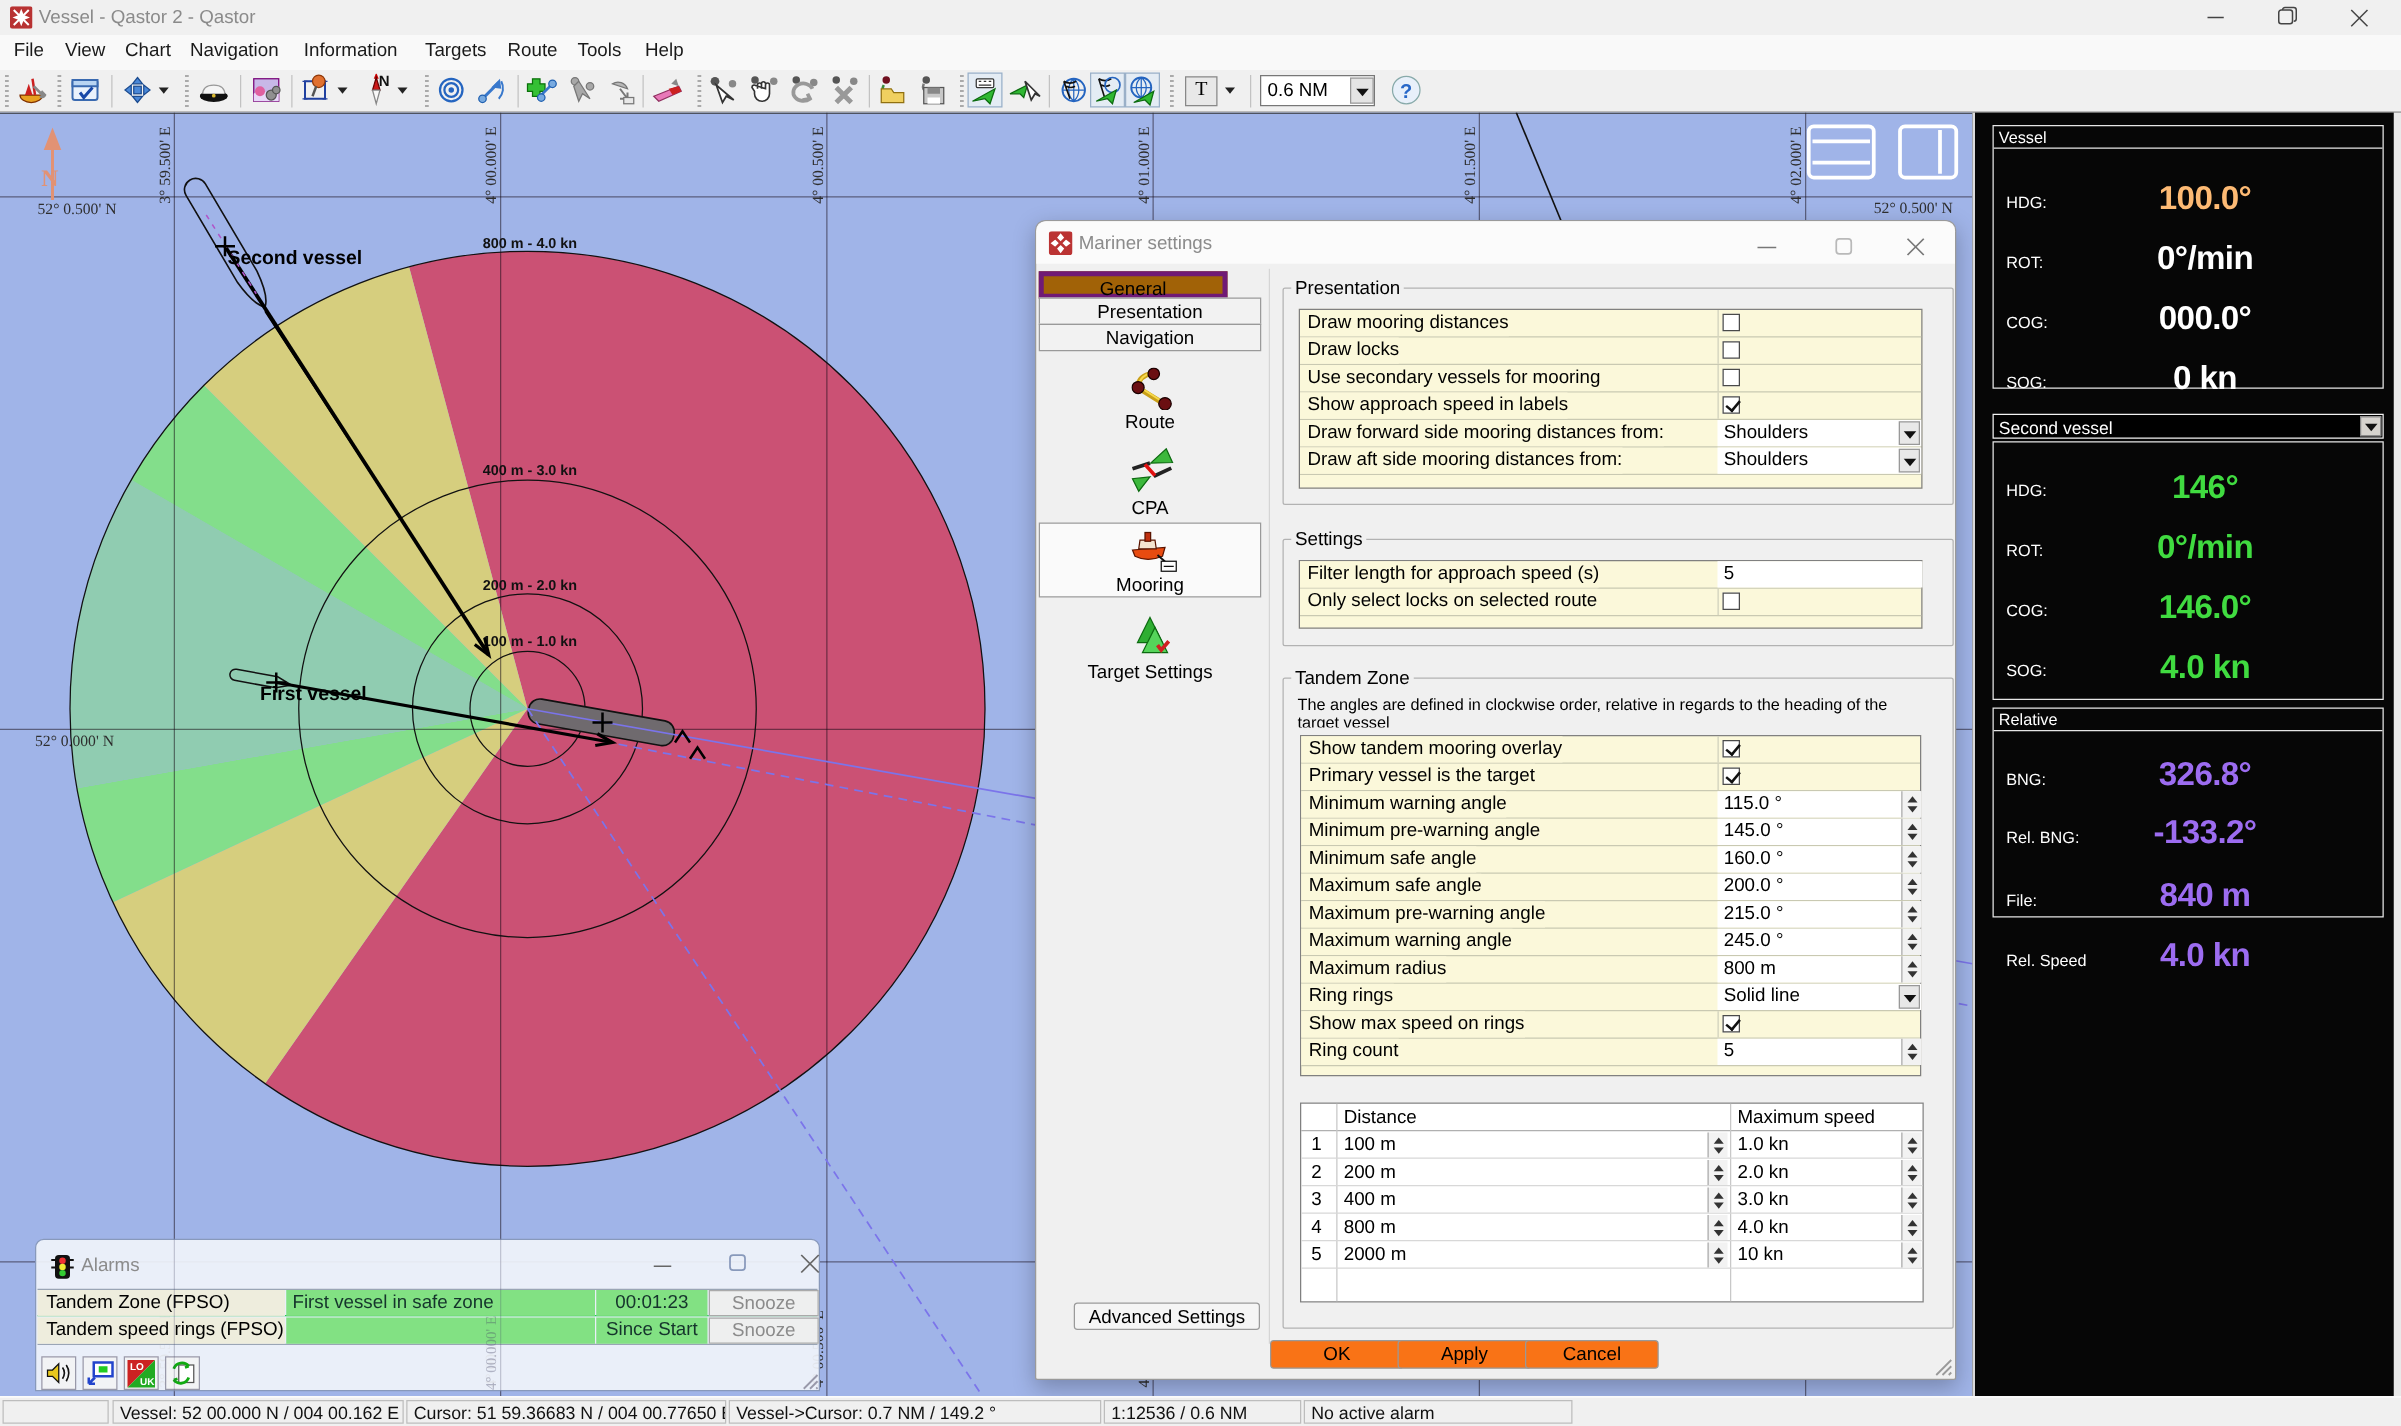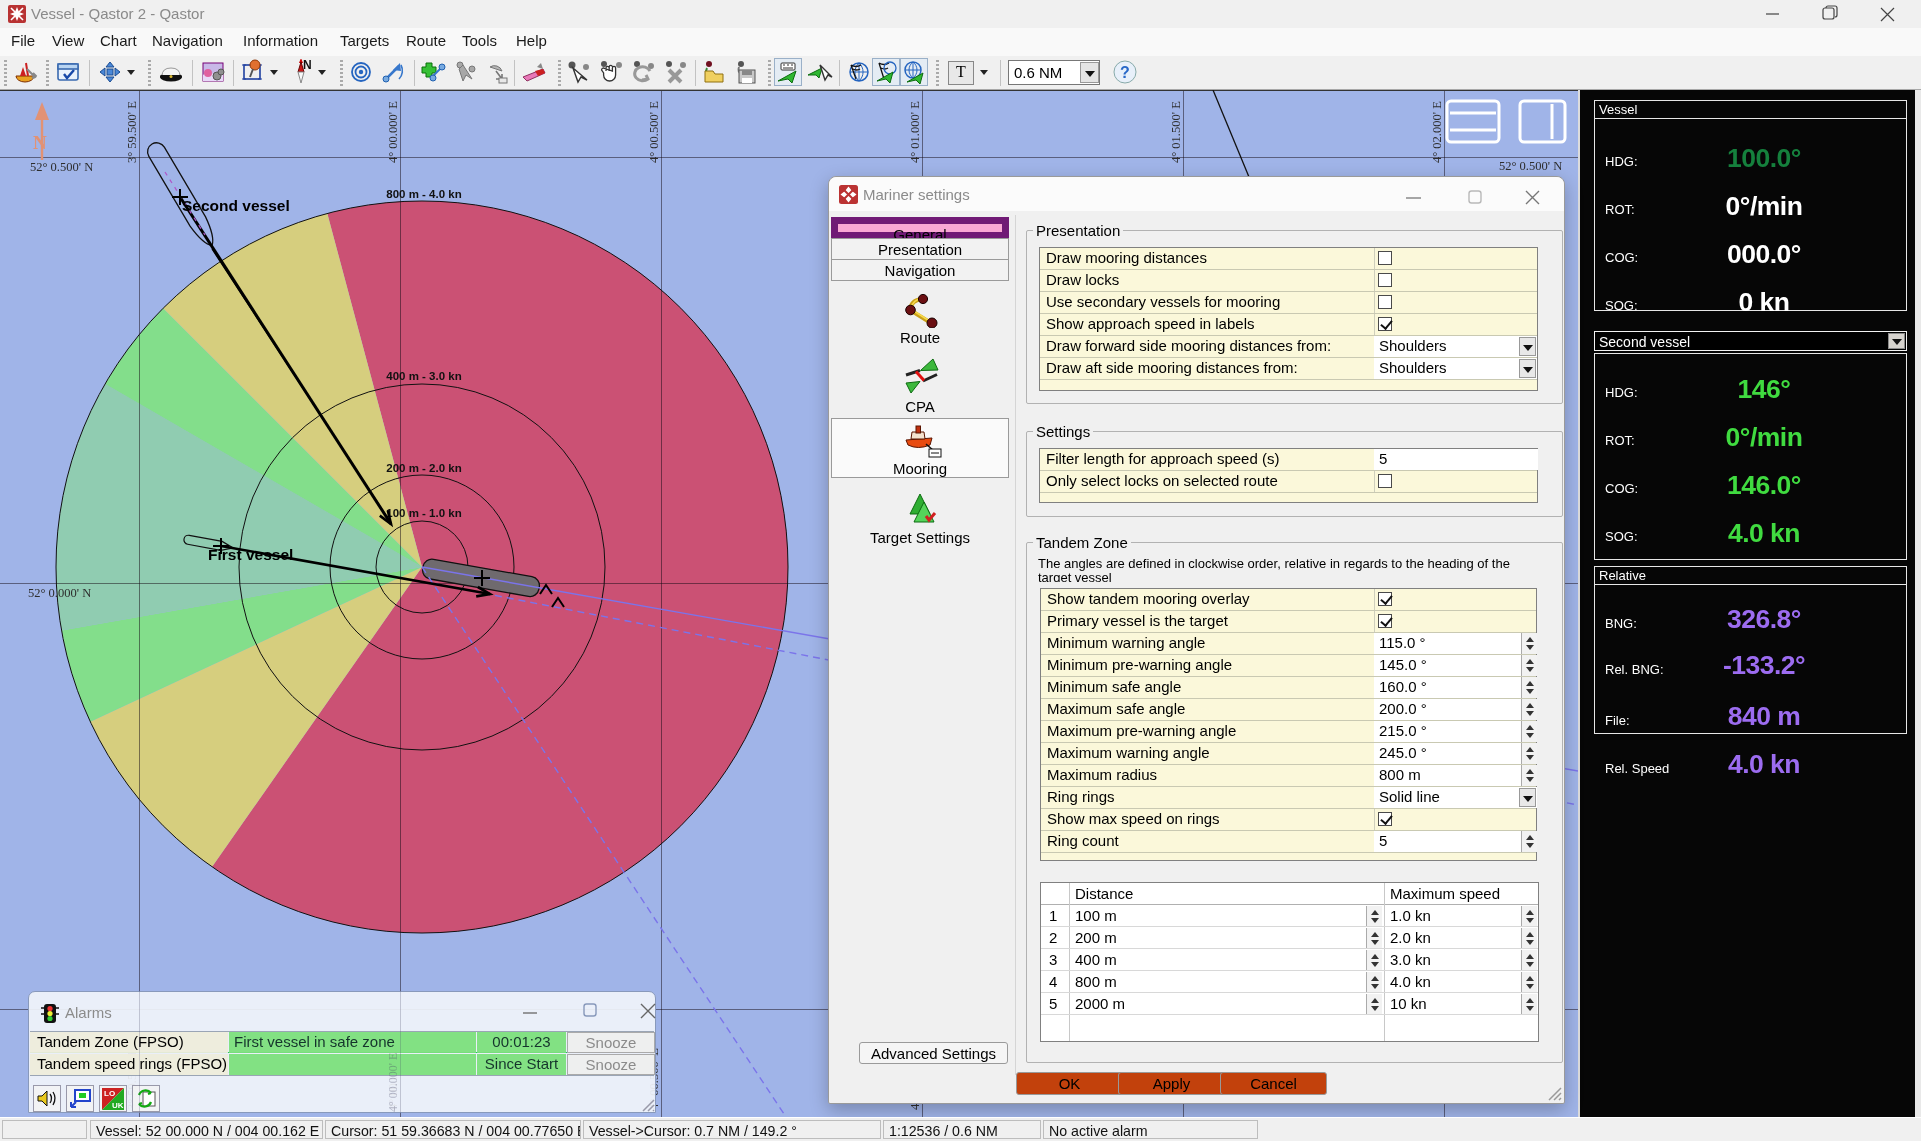--- a/index.html
+++ b/index.html
@@ -23,21 +23,21 @@
   #rpanel { left:1578px; top:90px; width:343px; height:1027px; background:#060606; border-left:2px solid #dcdcdc; }
   #rpanel .grp { position:absolute; border:1px solid #e6e6e6; }
   #rpanel .gtitle { position:absolute; left:4px; top:1px; font-size:13px; color:#fff; }
   #rpanel .gline { position:absolute; left:0; top:17px; width:100%; height:1px; background:#e6e6e6; }
   #rpanel .lbl { position:absolute; left:25px; font-size:13px; color:#fff; }
   #rpanel .val { position:absolute; left:45px; width:278px; text-align:center; font-size:26.5px; font-weight:bold; letter-spacing:-0.5px; }
   
   #statusbar { left:0; top:1117px; width:1921px; height:24px; background:#f0f0f0; border-top:1px solid #ffffff; }
   .sfield { position:absolute; top:2px; height:19px; border:1px solid #bdbdbd; font-size:14.2px; color:#111; padding:2px 5px 0 5px; white-space:nowrap; overflow:hidden; }
   
-  .dbtn { position:absolute; width:107px; height:23px; background:#c2410c; border:1px solid #999; border-radius:3px; text-align:center; font-size:15px; padding-top:2px; }
+  .dbtn { position:absolute; width:107px; height:23px; background:#f97316; border:1px solid #999; border-radius:3px; text-align:center; font-size:15px; padding-top:2px; }
   .grpbox { position:absolute; border:1px solid #b2b2b2; border-radius:2px; }
   .grplab { position:absolute; background:#f0f0f0; font-size:15px; padding:0 3px; }
   .ytbl { position:absolute; border:1px solid #808080; background:#fbf8da; }
   .yrow { position:absolute; left:0; width:100%; height:22px; border-bottom:1px solid #c9c9b2; }
   .ylab { position:absolute; left:0; top:0; height:21px; font-size:15px; padding:1px 0 0 6px; color:#000; white-space:nowrap; background:#fbf8da; }
   .vdiv { position:absolute; top:0; width:1px; height:100%; background:#cfcfbc; }
   .wcell { position:absolute; top:0; height:21px; background:#fff; font-size:15px; padding:1px 0 0 5px; }
   .cbx { position:absolute; top:3px; width:14px; height:14px; background:#fff; border:1px solid #4a4a4a; }
   .spinb { position:absolute; top:0; height:21px; width:16px; background:#f2f2f2; border-left:1px solid #aaa; }
   .ddb { position:absolute; top:1px; height:19px; width:17px; background:#e8e8e8; border:1px solid #999; }
@@ -367,21 +367,21 @@
 </div>
 
 <div class="abs" id="rpanel">
   <div class="abs" style="left:335px;top:0;width:8px;height:1027px;background:#e9e9e9"></div>
 
   <div class="grp" style="left:14px;top:10px;width:313px;height:211px">
     <div class="gtitle">Vessel</div>
       <div class="gline"></div>
   </div>
   <div class="lbl" style="top:64px">HDG:</div>
-    <div class="val" style="top:53px;color:#15803d">100.0°</div>
+    <div class="val" style="top:53px;color:#fdba74">100.0°</div>
   <div class="lbl" style="top:112px">ROT:</div>
     <div class="val" style="top:101px;color:#fff">0°/min</div>
   <div class="lbl" style="top:160px">COG:</div>
     <div class="val" style="top:149px;color:#fff">000.0°</div>
   <div class="lbl" style="top:208px">SOG:</div>
     <div class="val" style="top:197px;color:#fff">0 kn</div>
 
   <div class="abs" style="left:14px;top:241px;width:313px;height:20px;background:#000;border:1px solid #f2f2f2">
     <div class="abs" style="left:4px;top:2px;font-size:14px;color:#fff">Second vessel</div>
     <div class="abs" style="right:1px;top:1px;width:17px;height:16px;background:#d6d3ce;border:1px solid #8a8a8a">
@@ -424,21 +424,21 @@
         <path d="M4 4 L15 15 M15 4 L4 15" stroke="#b33" stroke-width="2"></path>
       </svg>
     <div class="abs" style="left:34px;top:9px;font-size:15px;color:#8b8b8b">Mariner settings</div>
     <svg class="abs" style="left:570px;top:6px" width="160" height="22">
       <line x1="7" y1="15" x2="22" y2="15" stroke="#777" stroke-width="1.3"></line>
       <rect x="70" y="8" width="12" height="12" rx="2.5" fill="none" stroke="#b9b9b9" stroke-width="1.4"></rect>
       <path d="M127 8 L140 21 M140 8 L127 21" stroke="#777" stroke-width="1.4"></path>
     </svg>
 
     <div class="abs" style="left:2px;top:38px;width:178px;height:860px">
-      <div class="abs" style="left:0;top:2px;width:178px;height:22px;border:7px solid #701a75;background:#f9a8d4;text-align:center;font-size:15px;padding-top:2px">General</div>
+      <div class="abs" style="left:0;top:2px;width:151px;height:22px;border:4px solid #701a75;background:#a16207;text-align:center;font-size:15px;padding-top:2px">General</div>
       <div class="abs" style="left:0;top:23px;width:178px;height:22px;border:1px solid #9a9a9a;background:#f2f2f2;text-align:center;font-size:15px;padding-top:2px">Presentation</div>
       <div class="abs" style="left:0;top:44px;width:178px;height:22px;border:1px solid #9a9a9a;background:#f2f2f2;text-align:center;font-size:15px;padding-top:2px">Navigation</div>
 
       <svg class="abs" style="left:74px;top:79px" width="34" height="34">
         <path d="M17 5 Q6 6 5 16 L26 29" fill="none" stroke="#caa018" stroke-width="4"></path>
         <path d="M17 4.2 Q7 6 5.8 15 L26 28" fill="none" stroke="#f6d84a" stroke-width="1.6"></path>
         <circle cx="18" cy="5" r="4.6" fill="#6b0f12" stroke="#1a0000"></circle>
         <circle cx="5.5" cy="16" r="4.8" fill="#6b0f12" stroke="#1a0000"></circle>
         <circle cx="27" cy="29" r="5" fill="#6b0f12" stroke="#1a0000"></circle>
       </svg>

